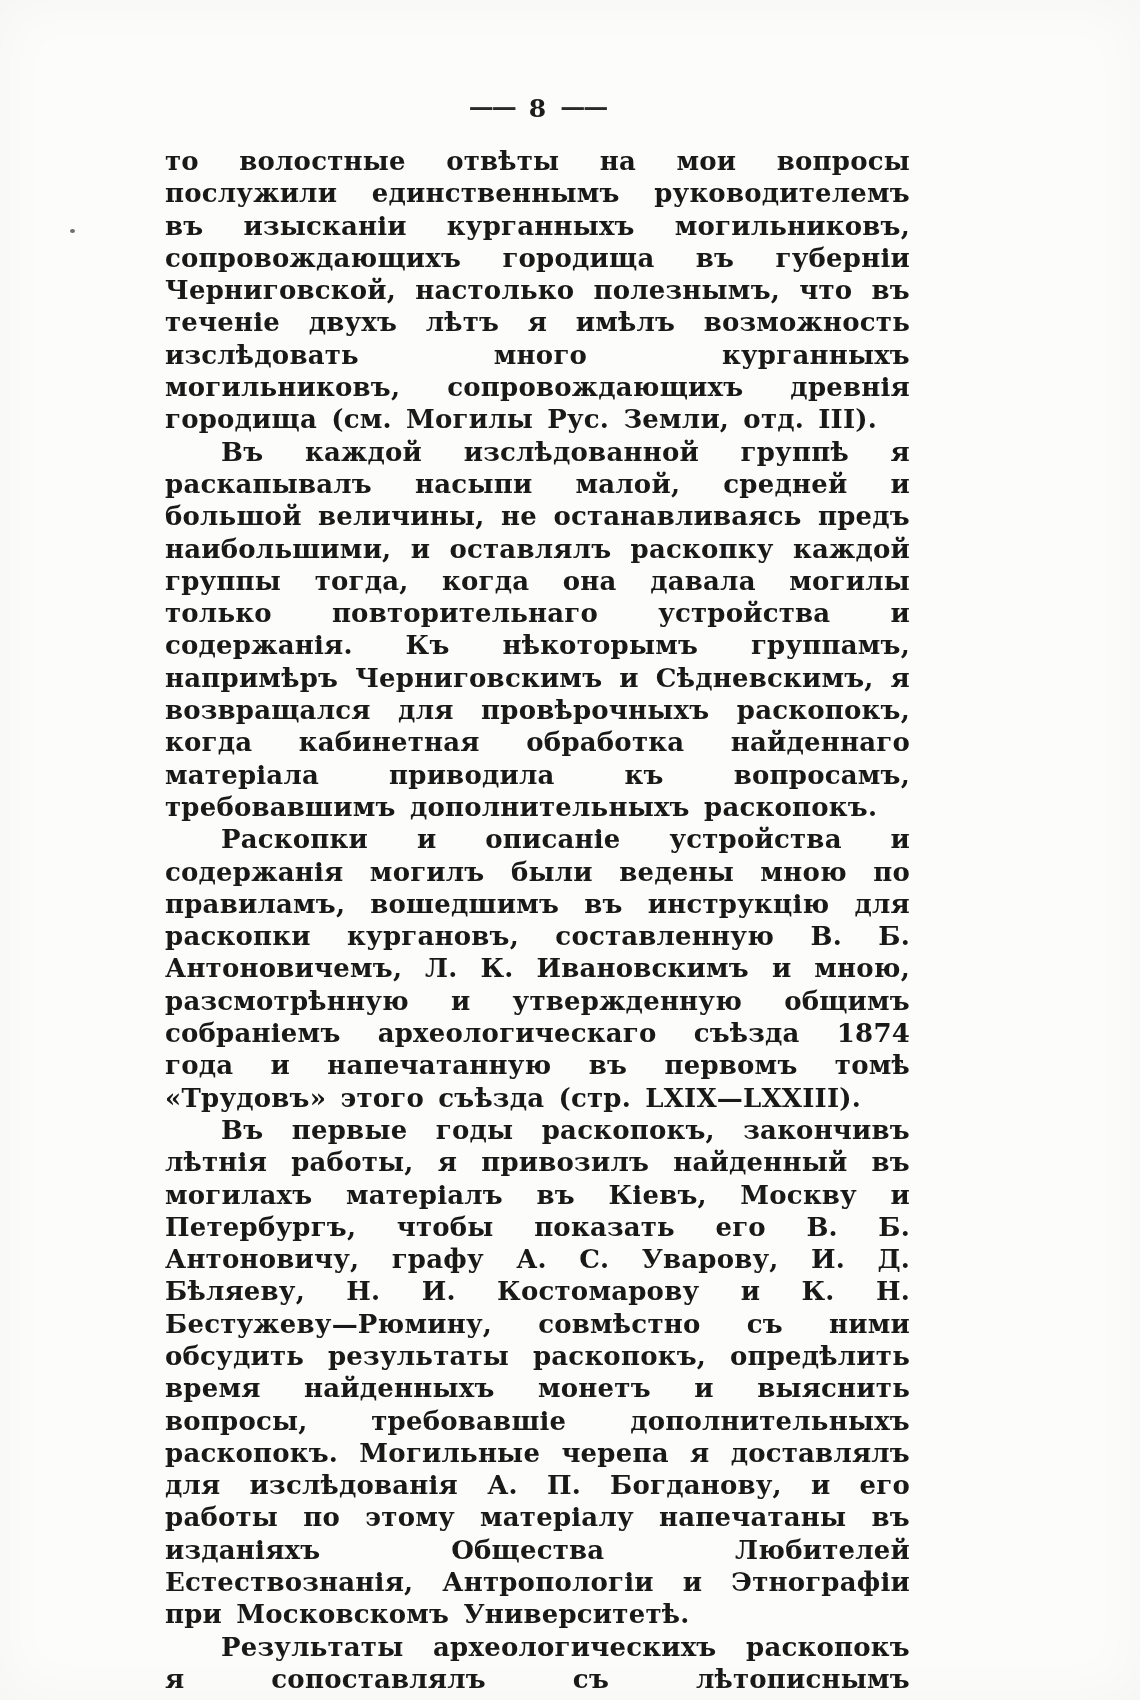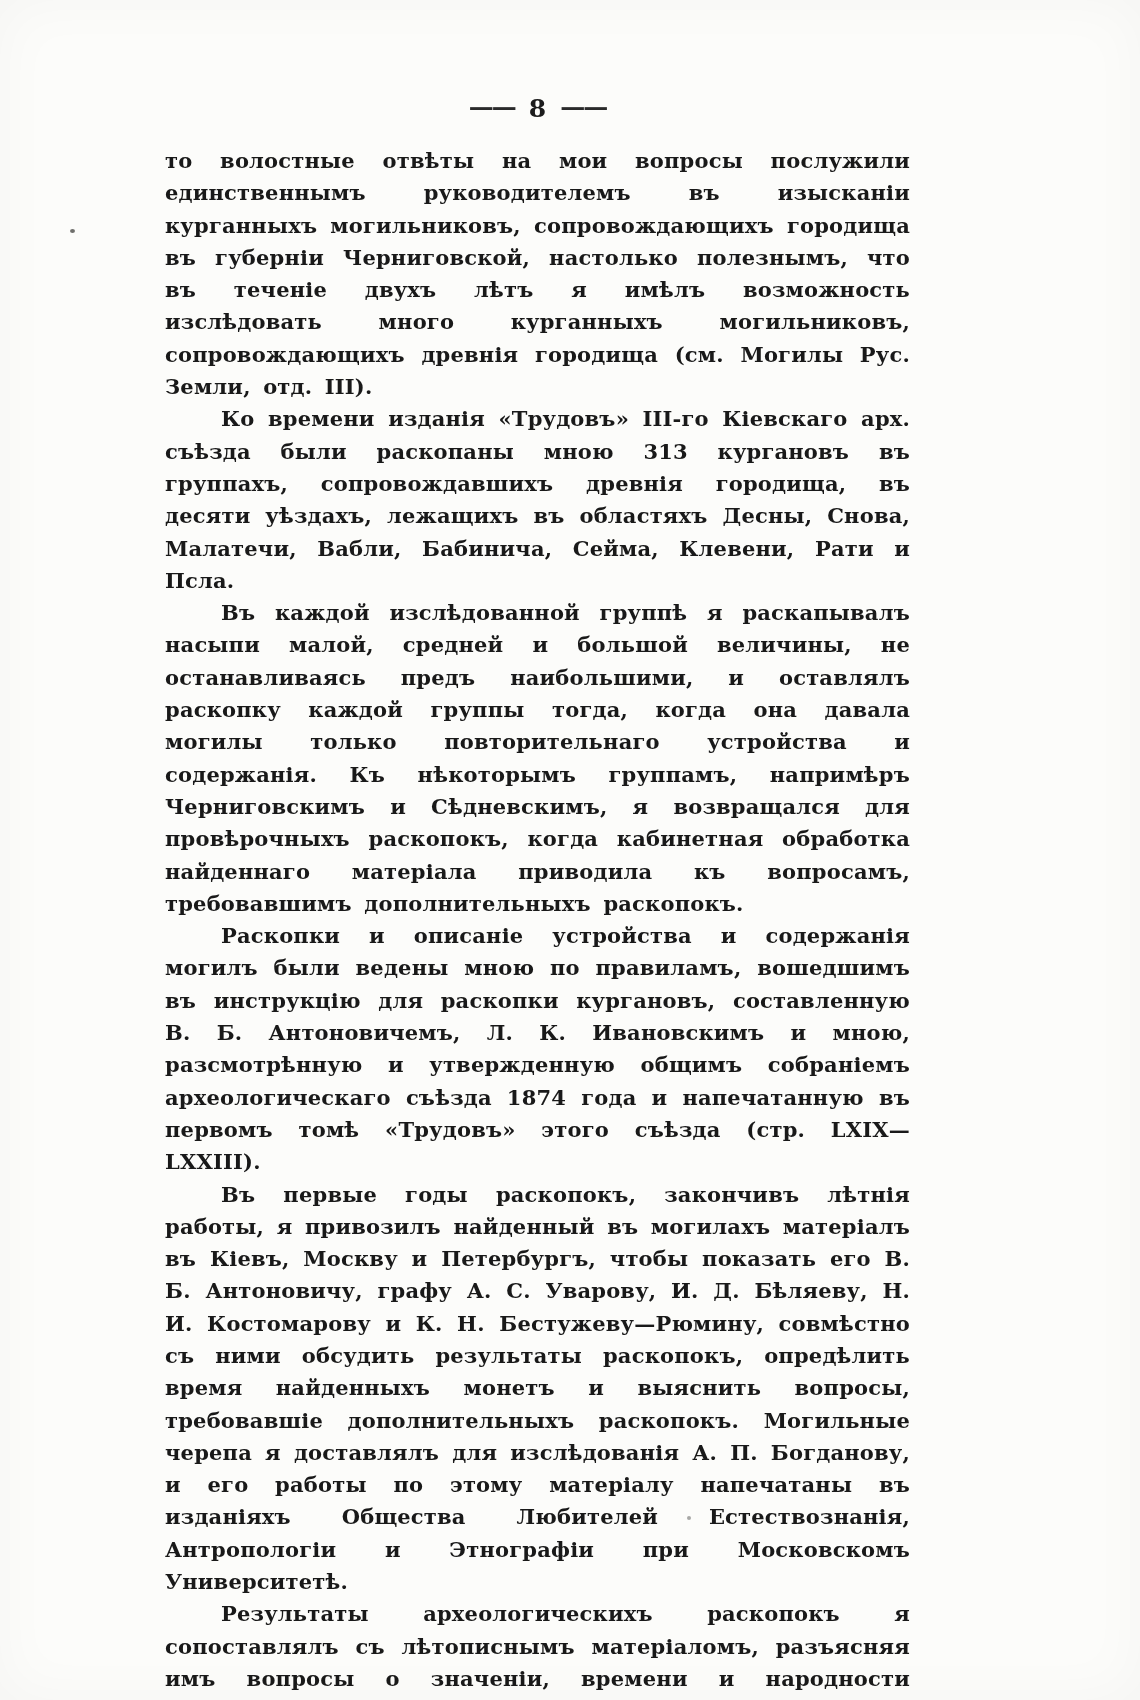--- a/index.html
+++ b/index.html
@@ -38,21 +38,21 @@
     letter-spacing: -2px;
     font-weight: 700;
     color: #2a2a2a;
     transform: translateY(-2px);
   }
   .page-number {
     font-weight: 700;
   }
   .body-text p {
     margin: 0;
-    font-size: 21px;
+    font-size: 26px;
     line-height: 32.3px;
     font-weight: 700;
     text-align: justify;
     word-spacing: 5px;
     letter-spacing: 0.2px;
   }
   .body-text p.indent {
     text-indent: 56px;
   }
   .speck {
@@ -74,21 +74,20 @@
   <div class="content">
 
     <div class="page-header">
       <span class="header-rule">——</span>
       <span class="page-number">8</span>
       <span class="header-rule">——</span>
     </div>
 
     <div class="body-text">
       <p>то волостные отвѣты на мои вопросы послужили единственнымъ руководителемъ въ изысканіи курганныхъ могильниковъ, сопровождающихъ городища въ губерніи Черниговской, настолько полезнымъ, что въ теченіе двухъ лѣтъ я имѣлъ возможность изслѣдовать много курганныхъ могильниковъ, сопровождающихъ древнія городища (см. Могилы Рус. Земли, отд. III).</p>
-      <p class="indent">Ко времени изданія «Трудовъ» III-го Кіевскаго арх. съѣзда были раскопаны мною 313 кургановъ въ группахъ, сопровождавшихъ древнія городища, въ десяти уѣздахъ, лежащихъ въ областяхъ Десны, Снова, Малатечи, Вабли, Бабинича, Сейма, Клевени, Рати и Псла.</p>
       <p class="indent">Въ каждой изслѣдованной группѣ я раскапывалъ насыпи малой, средней и большой величины, не останавливаясь предъ наибольшими, и оставлялъ раскопку каждой группы тогда, когда она давала могилы только повторительнаго устройства и содержанія. Къ нѣкоторымъ группамъ, напримѣръ Черниговскимъ и Сѣдневскимъ, я возвращался для провѣрочныхъ раскопокъ, когда кабинетная обработка найденнаго матеріала приводила къ вопросамъ, требовавшимъ дополнительныхъ раскопокъ.</p>
       <p class="indent">Раскопки и описаніе устройства и содержанія могилъ были ведены мною по правиламъ, вошедшимъ въ инструкцію для раскопки кургановъ, составленную В. Б. Антоновичемъ, Л. К. Ивановскимъ и мною, разсмотрѣнную и утвержденную общимъ собраніемъ археологическаго съѣзда 1874 года и напечатанную въ первомъ томѣ «Трудовъ» этого съѣзда (стр. LXIX—LXXIII).</p>
       <p class="indent">Въ первые годы раскопокъ, закончивъ лѣтнія работы, я привозилъ найденный въ могилахъ матеріалъ въ Кіевъ, Москву и Петербургъ, чтобы показать его В. Б. Антоновичу, графу А. С. Уварову, И. Д. Бѣляеву, Н. И. Костомарову и К. Н. Бестужеву—Рюмину, совмѣстно съ ними обсудить результаты раскопокъ, опредѣлить время найденныхъ монетъ и выяснить вопросы, требовавшіе дополнительныхъ раскопокъ. Могильные черепа я доставлялъ для изслѣдованія А. П. Богданову, и его работы по этому матеріалу напечатаны въ изданіяхъ Общества Любителей Естествознанія, Антропологіи и Этнографіи при Московскомъ Университетѣ.</p>
       <p class="indent">Результаты археологическихъ раскопокъ я сопоставлялъ съ лѣтописнымъ матеріаломъ, разъясняя имъ вопросы о значеніи, времени и народности новооткрытыхъ вещественныхъ памятниковъ, а</p>
     </div>
 
   </div>
 </div>
 
 </body></html>

